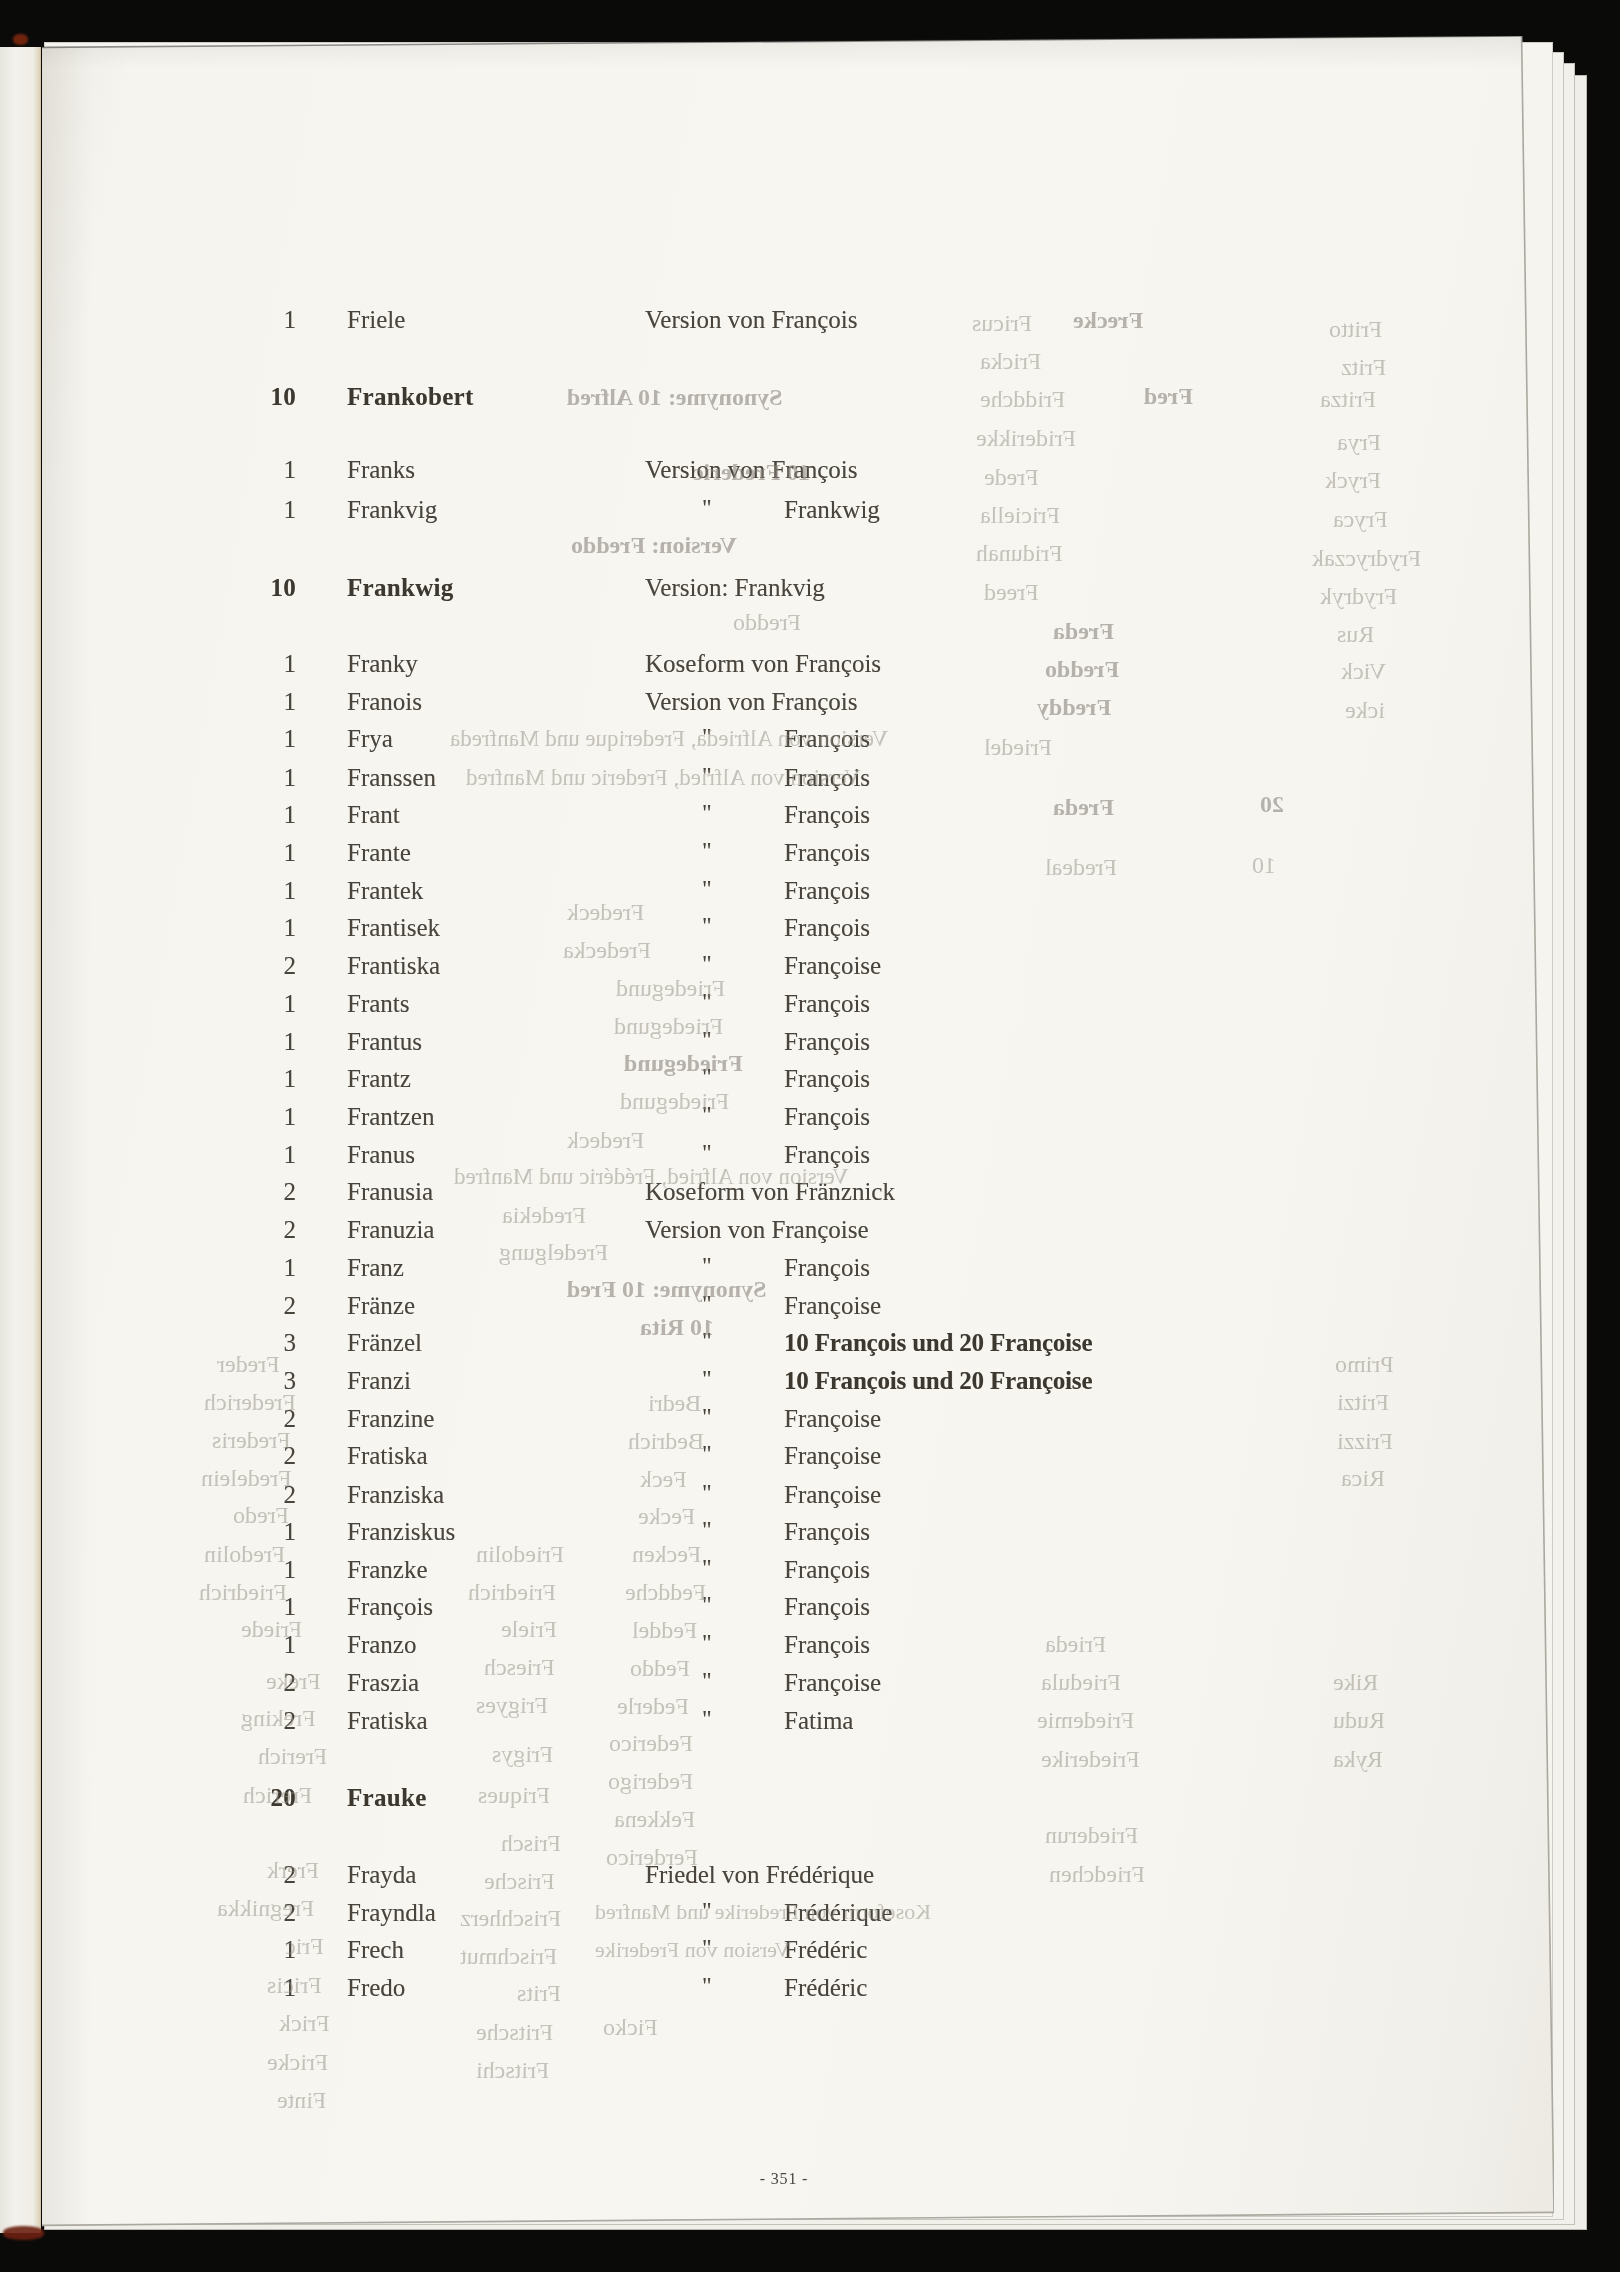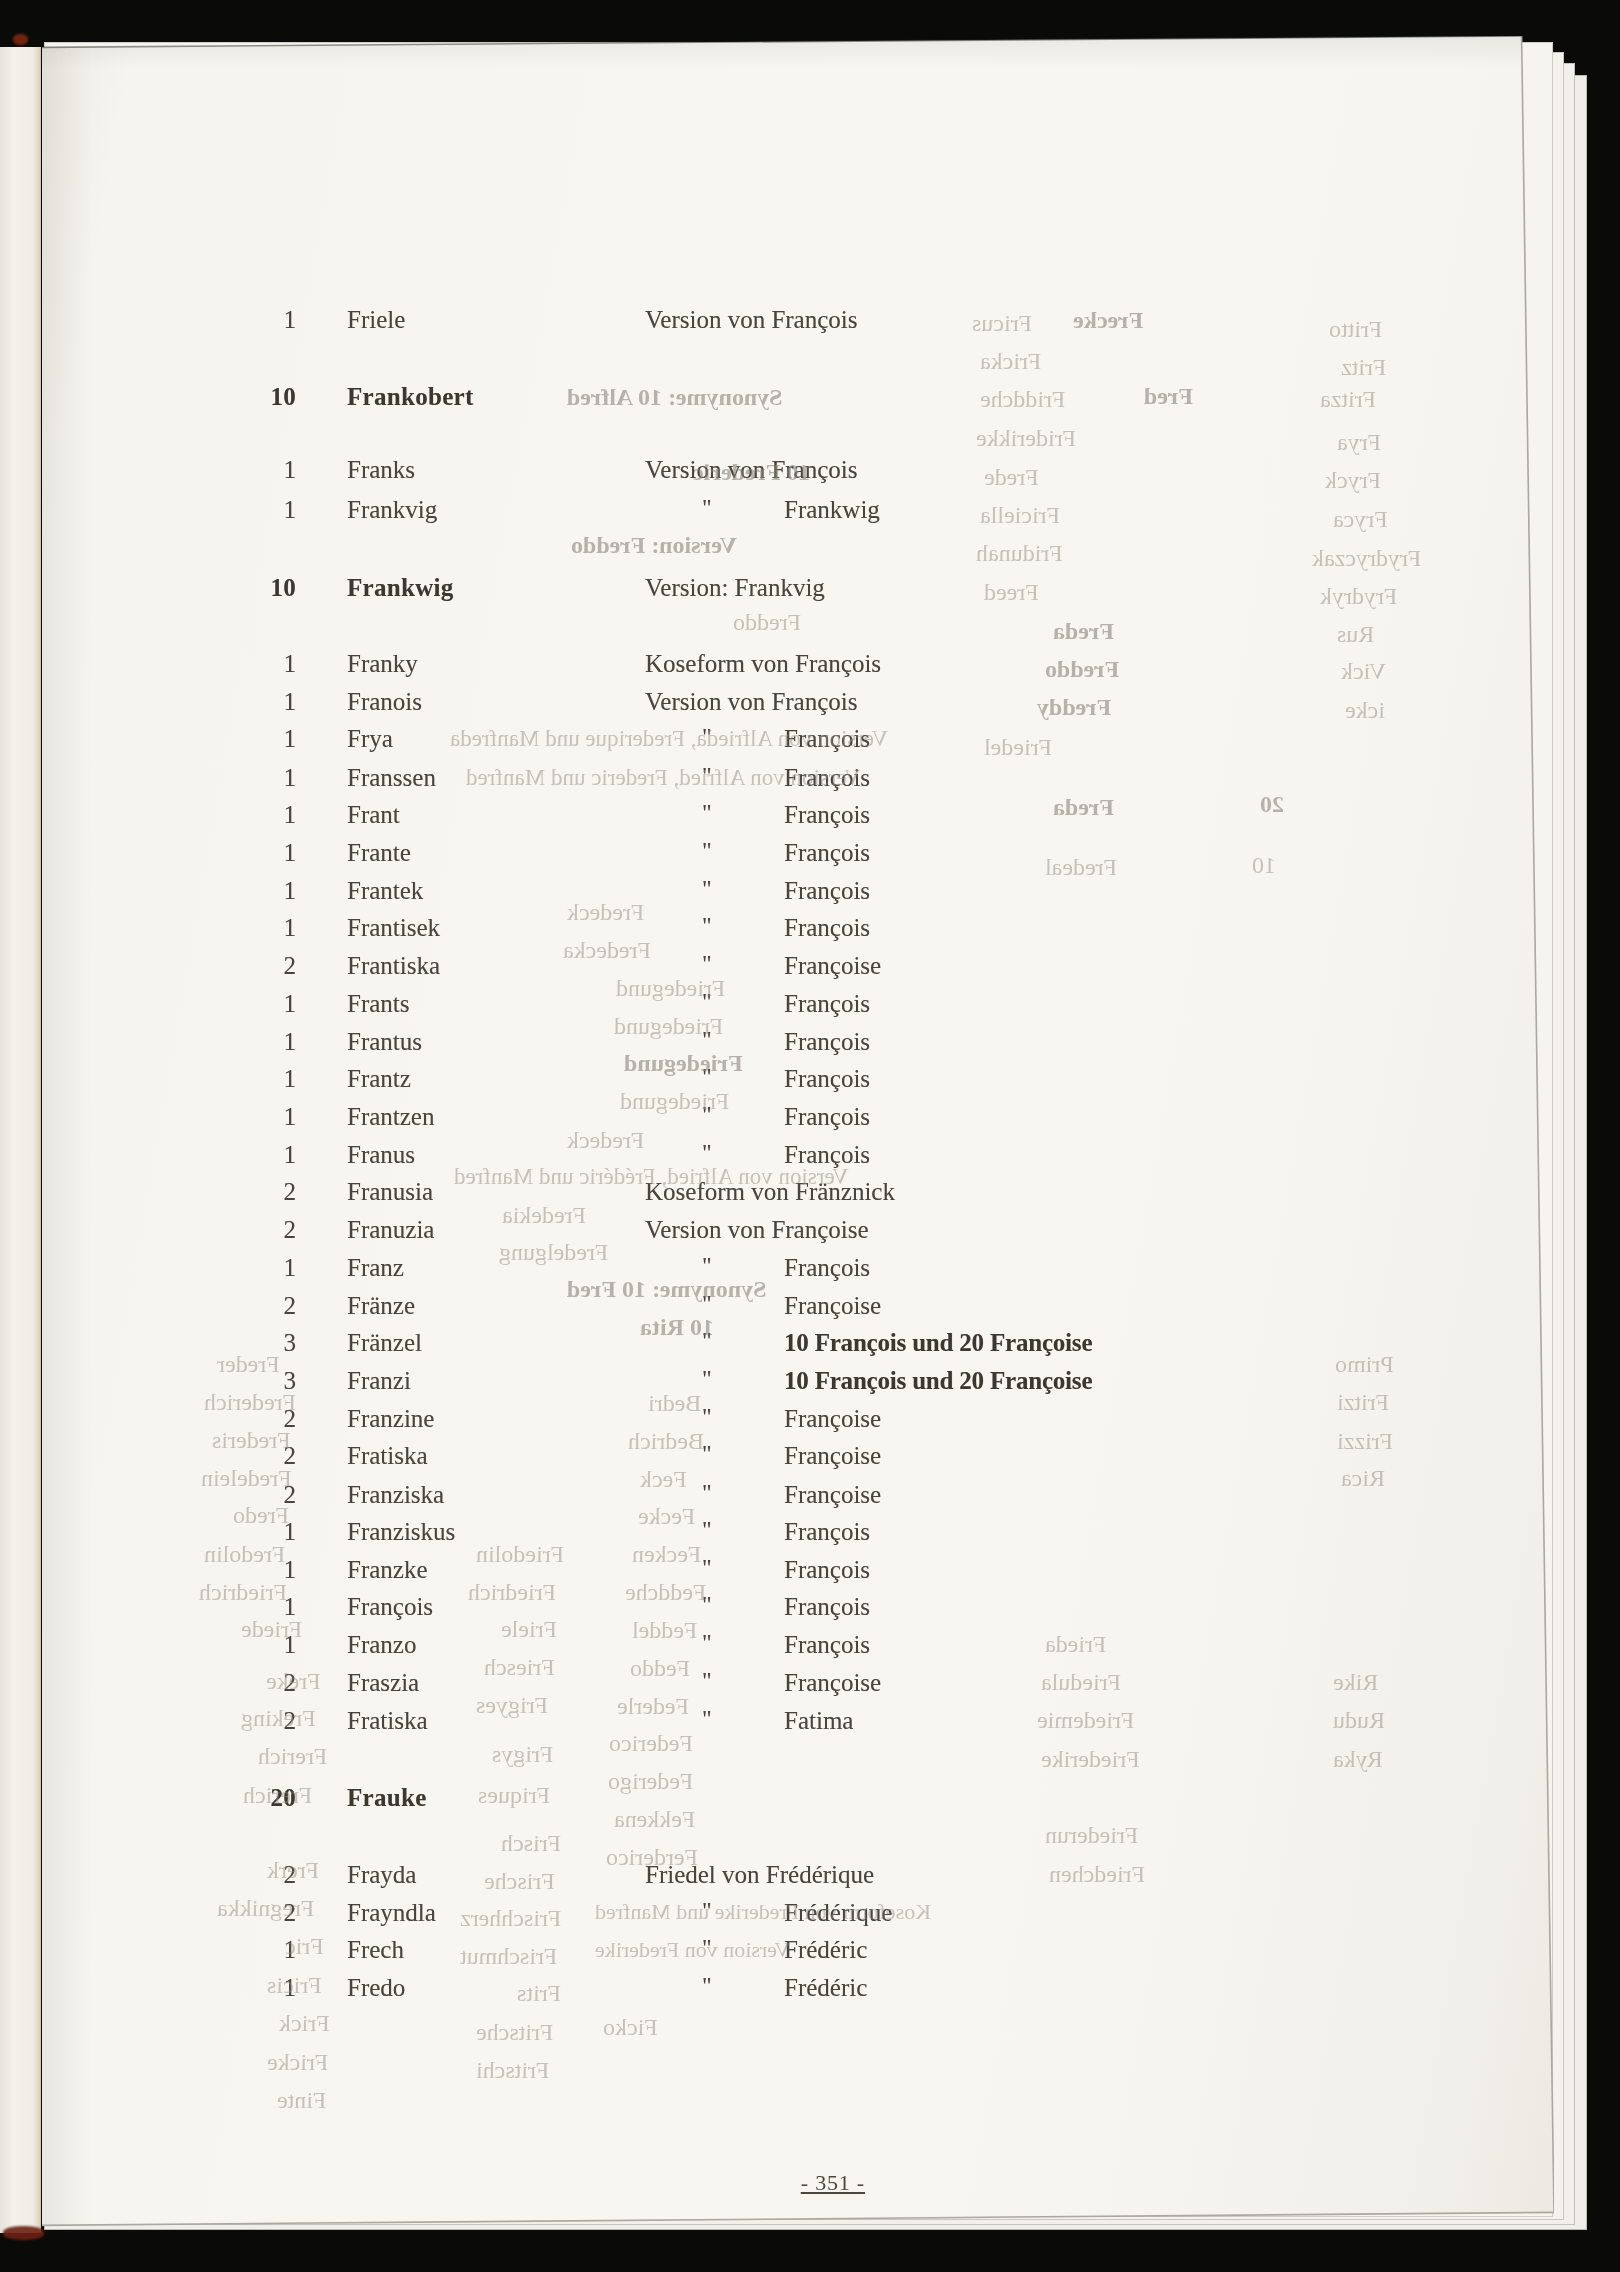--- a/index.html
+++ b/index.html
@@ -36,22 +36,22 @@
   .row .name{position:absolute;left:305px;top:0;}
   .row .label{position:absolute;left:603px;top:0;}
   .row .quote{position:absolute;left:651px;top:-2.4px;width:27.5px;text-align:center;font-size:23.5px;}
   .row .target{position:absolute;left:742px;top:0;}
   .row.bold .count,.row.bold .name{font-weight:bold;color:#3c382f;letter-spacing:0.3px;}
   .target.bold{font-weight:bold;color:#3c382f;letter-spacing:-0.2px;}
   
   .ghost{position:absolute;font-size:24px;color:rgba(150,145,134,0.52);
          transform:scaleX(-1);filter:blur(0.6px);white-space:nowrap;}
   .ghost.bold{font-weight:bold;color:rgba(135,130,120,0.58);}
-  #page-number{position:absolute;left:661px;top:2134px;width:162px;text-align:right;
-         font-size:22px;color:#4b473f;letter-spacing:0.8px;text-decoration:underline;}
+  #page-number{position:absolute;left:661px;top:2134px;width:162px;text-align:center;
+         font-size:16px;color:#4b473f;letter-spacing:0.8px;}
   #edge-lines{position:absolute;left:42px;top:36px;z-index:6;pointer-events:none;}
   .speck{position:absolute;z-index:7;border-radius:45%;}
   #speck-top{left:13px;top:34px;width:14.6px;height:10.5px;background:#82290f;filter:blur(1px);opacity:.85;}
   #speck-bottom{left:3.2px;top:2226px;width:41px;height:13.8px;background:#6d2112;filter:blur(1.2px);opacity:.9;}
 </style>
 </head>
 <body>
 
 <div class="underpage" id="up4"></div>
 <div class="underpage" id="up3"></div>

